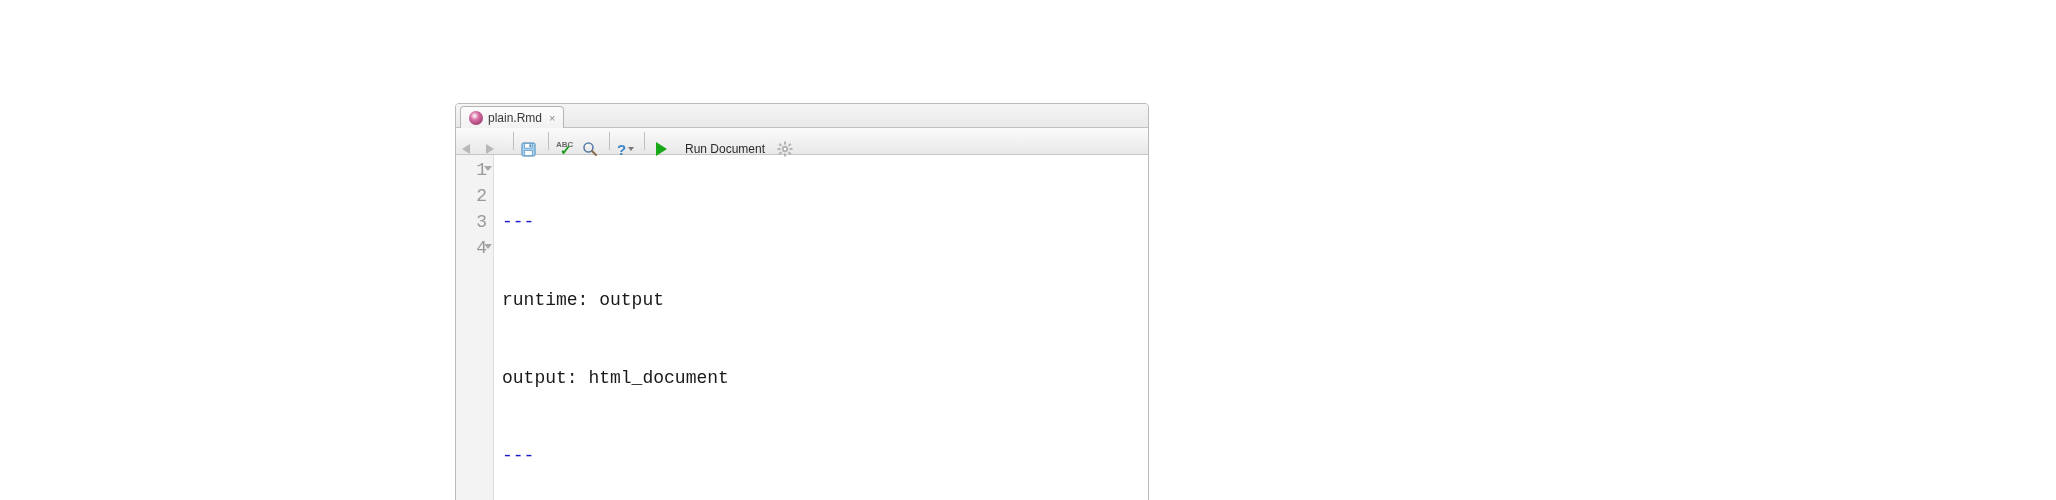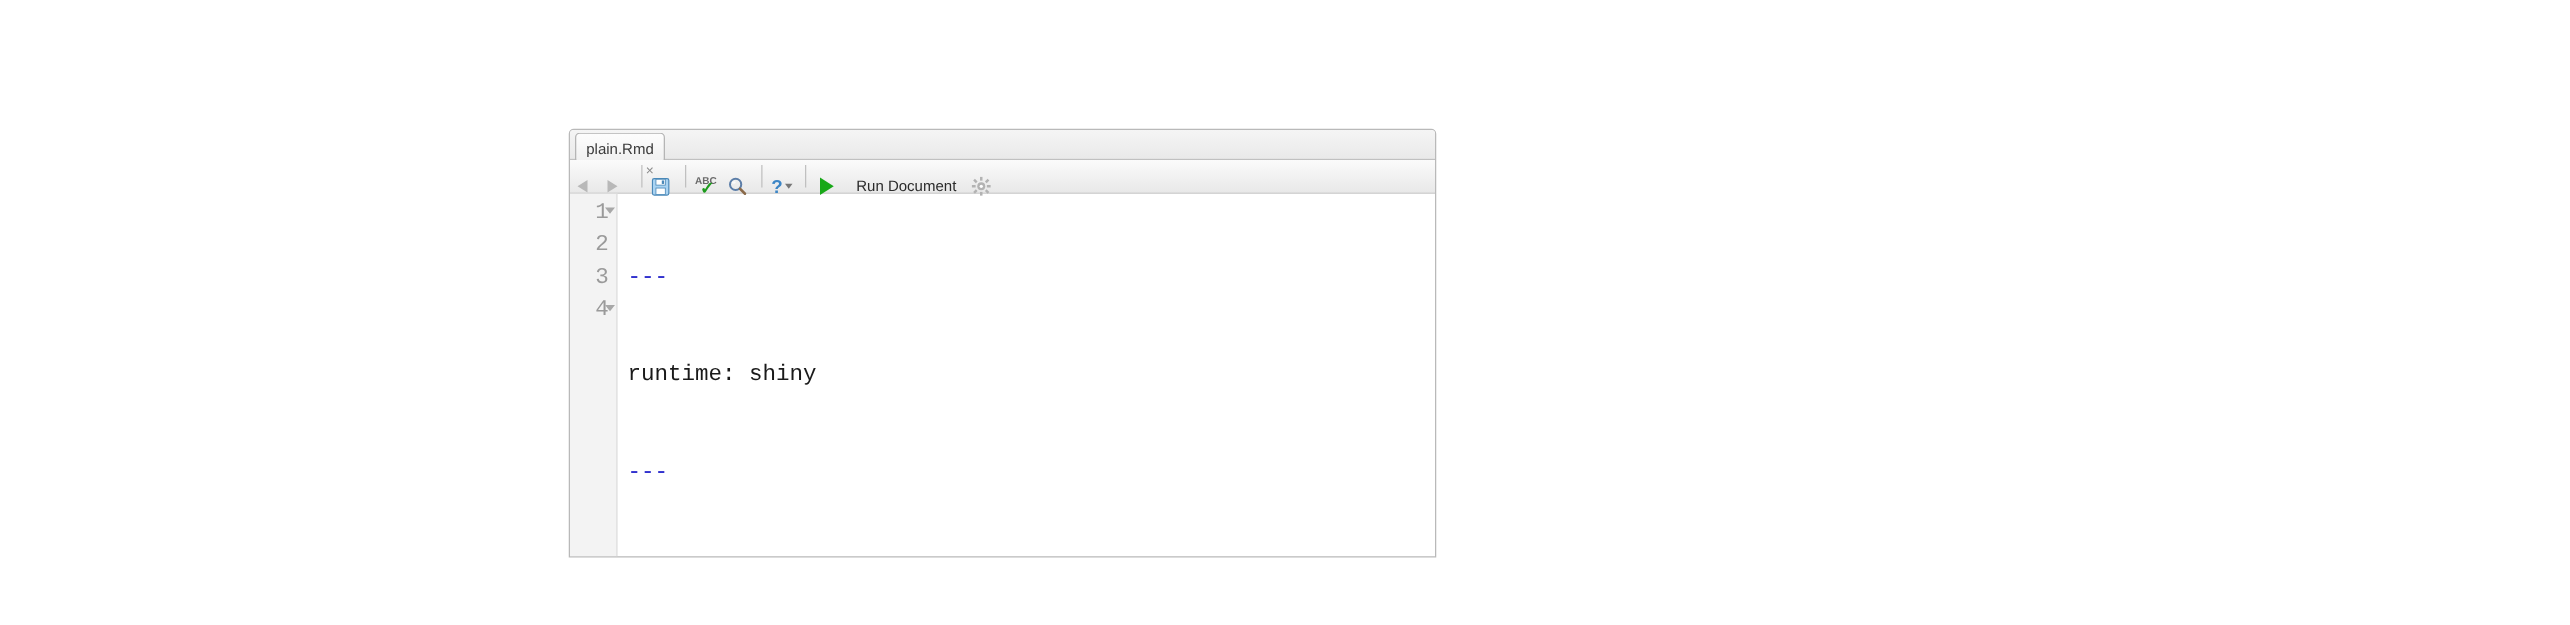--- a/index.html
+++ b/index.html
@@ -30,26 +30,25 @@
       padding-left: 4px;
       position: relative;
     }
     .tab {
       height: 22px;
       background: linear-gradient(#fdfdfd, #f1f1f1);
       border: 1px solid #b5b5b5;
       border-bottom: none;
       border-radius: 4px 4px 0 0;
       display: flex;
-      align-items: flex-end;
+      align-items: center;
       padding: 0 8px;
       gap: 5px;
       position: relative;
       top: 1px;
-      flex-direction: column;
     }
     .tab-icon {
       width: 14px; height: 14px;
       border-radius: 7px;
       background: radial-gradient(circle at 40% 35%, #ffffff 0%, #d86ba0 35%, #7a2a56 100%);
       display: flex; align-items: center; justify-content: center;
     }
     .tab-label { color: #3a3a3a; font-size: 12px; }
     .tab-close { color: #8a8a8a; font-size: 11px; margin-left: 2px; cursor: pointer; }
     .toolbar {
@@ -210,18 +209,19 @@
 
   <div class="code-area">
     <div class="gutter">
       <div class="gutter-row"><span>1</span><span class="fold-marker"></span></div>
       <div class="gutter-row"><span>2</span></div>
       <div class="gutter-row"><span>3</span></div>
       <div class="gutter-row"><span>4</span><span class="fold-marker"></span></div>
     </div>
     <div class="code-lines">
       <div><span class="yaml-delim">---</span></div>
-      <div><span>runtime: shiny</span></div>
+      <div><span>runtime: output</span></div>
+      <div><span>output: html_document</span></div>
       <div><span class="yaml-delim">---</span></div>
     </div>
   </div>
 
 </div>
 
 </body></html>

